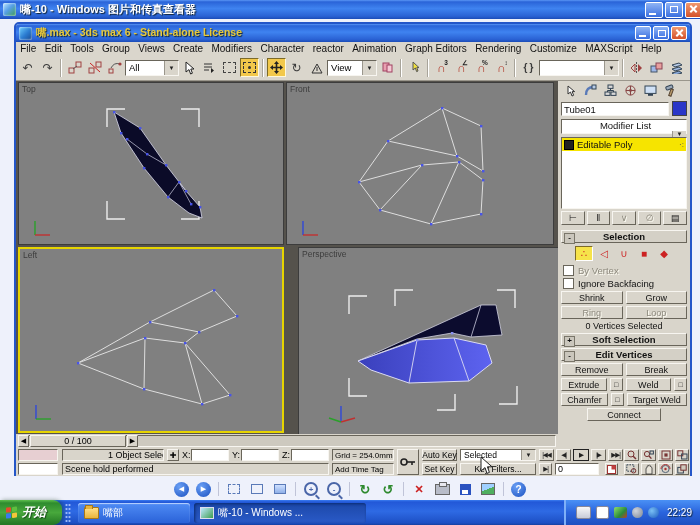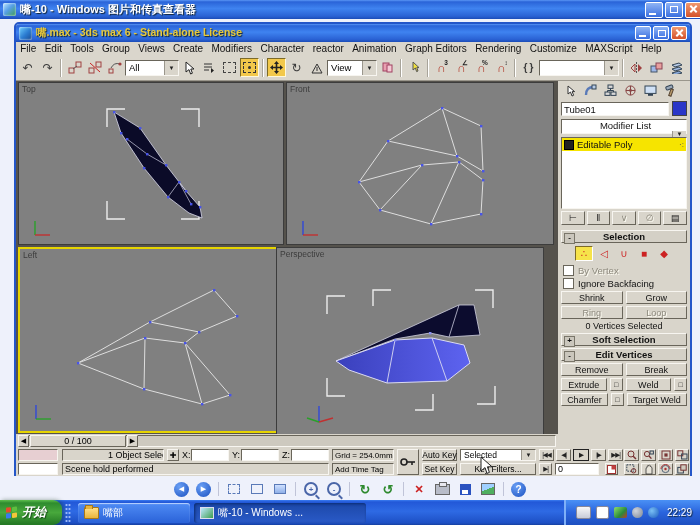--- a/index.html
+++ b/index.html
@@ -399,21 +399,21 @@
               <rect x="181" y="154" width="2.4" height="2.4"></rect>
                 <rect x="209" y="145" width="2.4" height="2.4"></rect>
             </g>
             <g stroke-width="1.4">
               <line x1="16" y1="170" x2="16" y2="156" stroke="#3048d8"></line>
                 <line x1="16" y1="170" x2="31" y2="170" stroke="#2aa02a"></line>
             </g>
           </svg>
         </div>
 
-        <div class="vp" style="left:260px;top:166px;width:268px;height:220px;">
+        <div class="vp" style="left:282px;top:166px;width:268px;height:220px;">
           <span class="vplabel">Perspective</span>
           <svg width="268" height="186" viewBox="0 0 268 186">
             <defs>
               <linearGradient id="gblue" x1="0" y1="0" x2="1" y2="0">
                 <stop offset="0" stop-color="#3a40bc"></stop>
                   <stop offset="1" stop-color="#5d63f0"></stop>
               </linearGradient>
             </defs>
             <g stroke="#ececec" stroke-width="1.4" fill="none">
               <path d="M50,66 L50,48 L68,48"></path>
@@ -560,20 +560,23 @@
             <span class="pbtn raised">Extrude</span>
             <span class="settings raised">□</span>
             <span class="pbtn raised">Weld</span>
             <span class="settings raised">□</span>
           </div>
           <div class="btnrow">
             <span class="pbtn raised">Chamfer</span>
             <span class="settings raised">□</span>
             <span class="pbtn raised" style="flex:1.3">Target Weld</span>
           </div>
+          <div class="btnrow" style="justify-content:center;">
+            <span class="pbtn raised" style="flex:0 0 74px">Connect</span>
+          </div>
         </div>
       </div>
 
       <div class="mx-time">
         <span class="ttrack"></span>
         <span class="tarr raised" style="left:2px">◀</span>
         <span class="tslider raised">0 / 100</span>
         <span class="tarr raised" style="left:111px">▶</span>
       </div>
 

